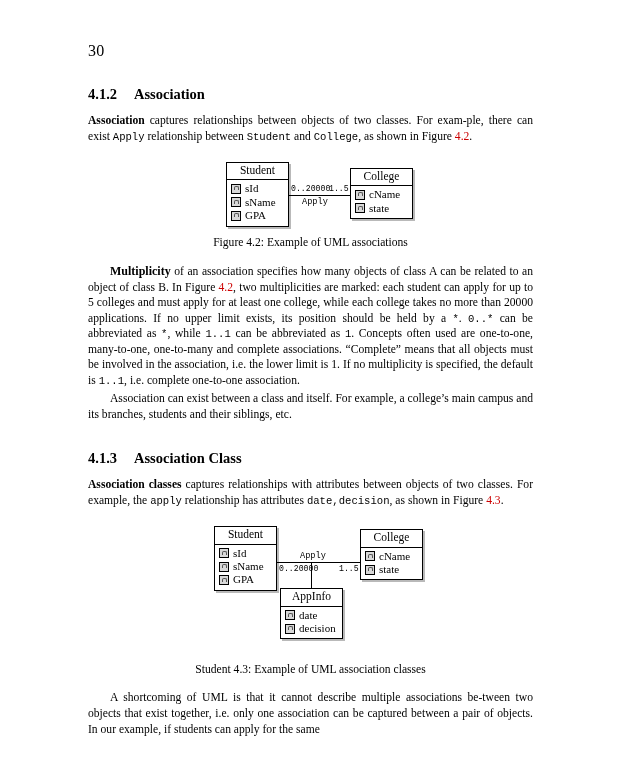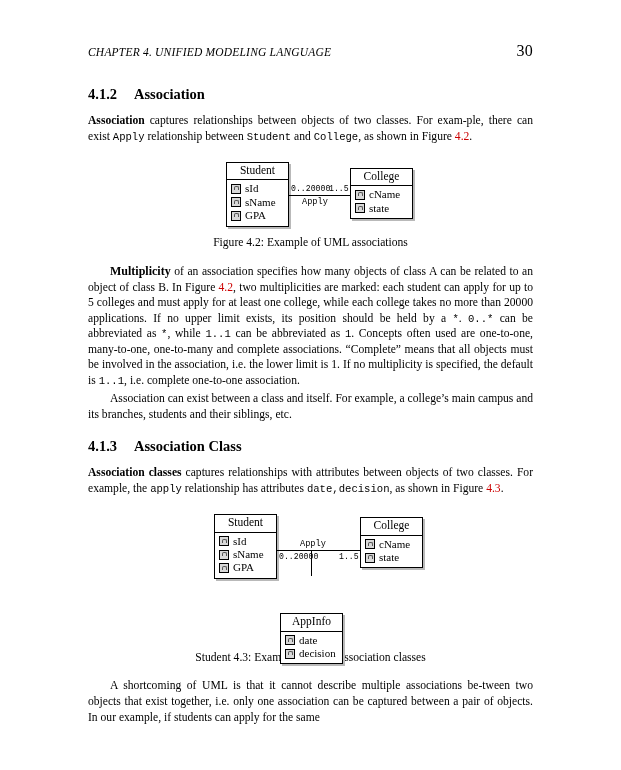--- a/index.html
+++ b/index.html
@@ -149,21 +149,20 @@
     font-size: 11.6px;
     margin: 8px 0 14px 0;
   }
 </style>
 </head>
 <body>
 
 <div class="page">
 
   <div class="runhead">
-    <span class="chap">CHAPTER 4.   UNIFIED MODELING LANGUAGE</span>
     <span class="pageno">30</span>
   </div>
 
   <h2 class="section">
     <span class="num">4.1.2</span><span>Association</span>
   </h2>
 
   <p class="body">
     <span class="bf">Association</span><span> captures relationships between objects of two classes. For exam-ple, there can exist </span><span class="tt">Apply</span><span> relationship between </span><span class="tt">Student</span><span> and </span><span class="tt">College</span><span>, as shown in Figure </span><span class="lnk">4.2</span><span>.</span>
   </p>
@@ -211,21 +210,21 @@
   </div>
 
   <div class="figcaption">Figure 4.2: Example of UML associations</div>
 
   <p class="body indent">
     <span class="smallcapsbf">Multiplicity</span><span> of an association specifies how many objects of class A can be related to an object of class B. In Figure </span><span class="lnk">4.2</span><span>, two multiplicities are marked: each student can apply for up to 5 colleges and must apply for at least one college, while each college takes no more than 20000 applications. If no upper limit exists, its position should be held by a </span><span class="tt">*</span><span>. </span><span class="tt">0..*</span><span> can be abbreviated as </span><span class="tt">*</span><span>, while </span><span class="tt">1..1</span><span> can be abbreviated as </span><span class="tt">1</span><span>. Concepts often used are one-to-one, many-to-one, one-to-many and complete associations. “Complete” means that all objects must be involved in the association, i.e. the lower limit is 1. If no multiplicity is specified, the default is </span><span class="tt">1..1</span><span>, i.e. complete one-to-one association.</span>
   </p>
 
   <p class="body indent">Association can exist between a class and itself. For example, a college’s main campus and its branches, students and their siblings, etc.</p>
 
-  <h2 class="section" style="margin-top:16px;">
+  <h2 class="section" style="margin-top:28px;">
     <span class="num">4.1.3</span><span>Association Class</span>
   </h2>
 
   <p class="body">
     <span class="bf">Association classes</span><span> captures relationships with attributes between objects of two classes. For example, the </span><span class="tt">apply</span><span> relationship has attributes </span><span class="tt">date,decision</span><span>, as shown in Figure </span><span class="lnk">4.3</span><span>.</span>
   </p>
 
   <div class="figure fig43">
     <div class="uml">
 
@@ -254,21 +253,21 @@
               <span class="lockicon"></span>
               <span>cName</span>
             </div>
           <div class="attr">
               <span class="lockicon"></span>
               <span>state</span>
             </div>
         </div>
       </div>
 
-      <div class="box" style="left:192px; top:68px; width:63px;margin-top:37px;">
+      <div class="box" style="left:192px; top:68px; width:63px;">
         <div class="title">AppInfo</div>
         <div class="attrs">
           <div class="attr">
               <span class="lockicon"></span>
               <span>date</span>
             </div>
           <div class="attr">
               <span class="lockicon"></span>
               <span>decision</span>
             </div>

